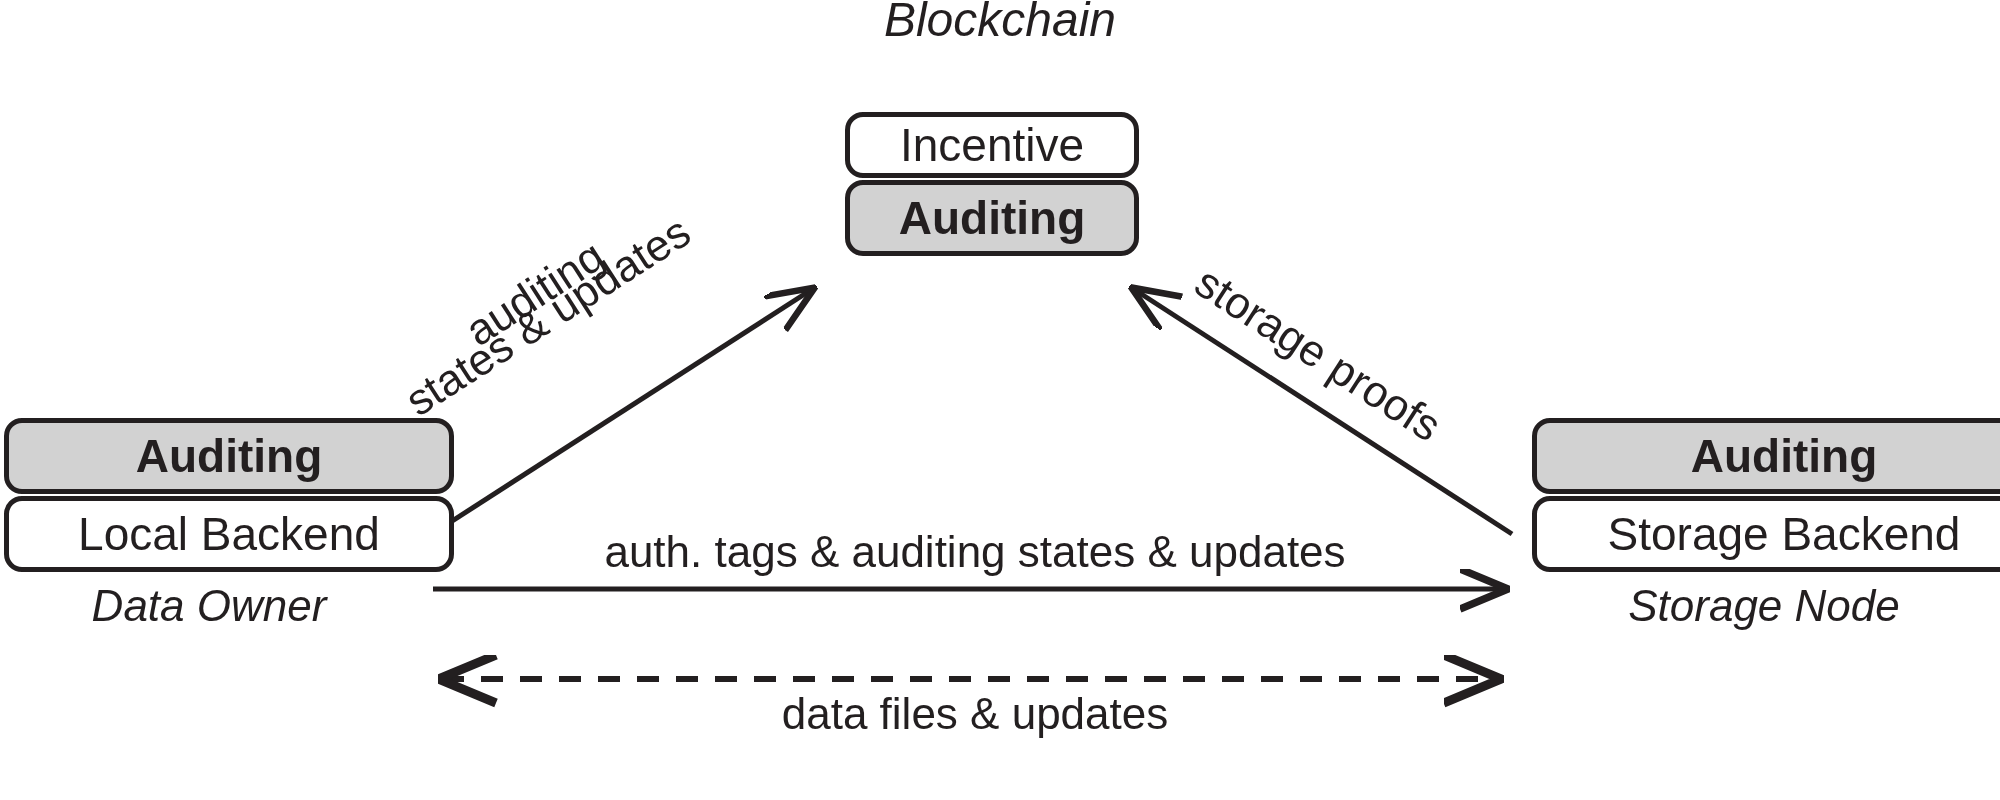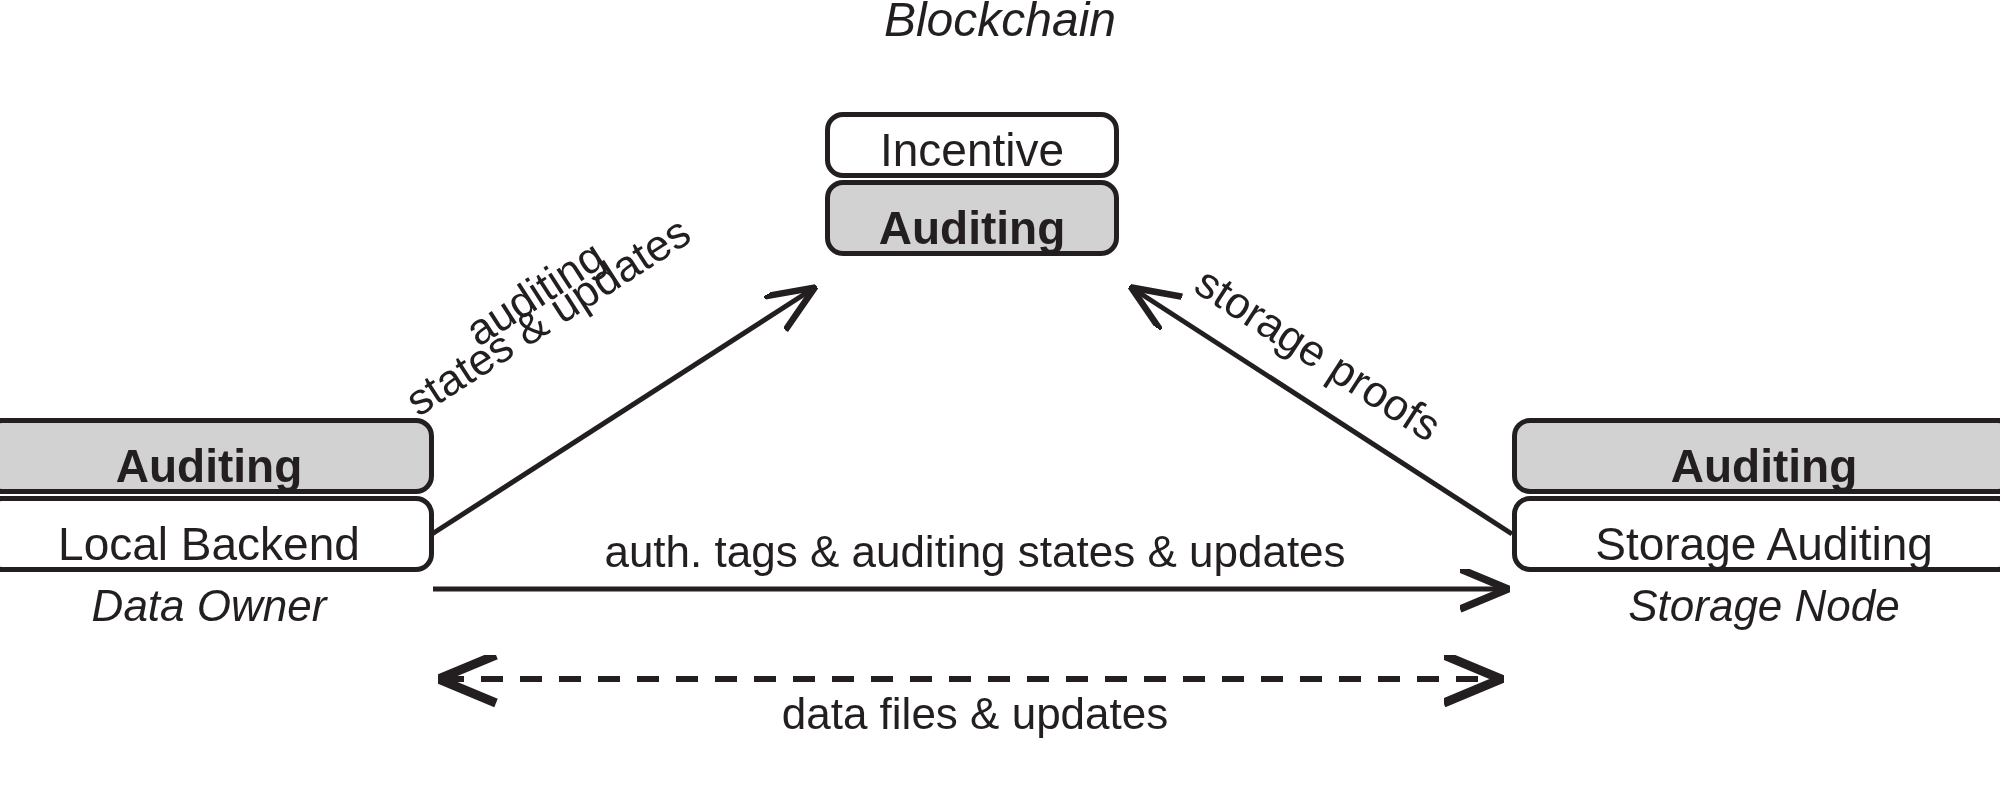--- a/index.html
+++ b/index.html
@@ -17,24 +17,25 @@
     overflow: hidden;
   }
 
   
   .node-box {
     position: absolute;
     box-sizing: border-box;
     border: 5px solid #231f20;
     border-radius: 18px;
     display: flex;
-    align-items: flex-end;
+    align-items: center;
     justify-content: center;
     background: #ffffff;
     white-space: nowrap;
+    margin-left: 20px;
   }
   .node-box.gray { background: #d2d2d2; }
   .node-box .box-label {
     font-size: 46px;
     line-height: 1;
     letter-spacing: 0px;
   }
   .node-box.gray .box-label { font-weight: bold; }
 
   
@@ -120,21 +121,21 @@
     <span class="box-label">Local Backend</span>
   </div>
 
   <div class="free-text role-text" style="left:-16px; top:582px; width:450px;">Data Owner</div>
 
   <div class="node-box gray" style="left:1512px; top:418px; width:504px; height:76px;">
     <span class="box-label">Auditing</span>
   </div>
 
   <div class="node-box" style="left:1512px; top:496px; width:504px; height:76px;">
-    <span class="box-label">Storage Auditing</span>
+    <span class="box-label">Storage Backend</span>
   </div>
 
   <div class="free-text role-text" style="left:1512px; top:582px; width:504px;">Storage Node</div>
 
   <div class="rot-text" style="left:470px; top:310px; transform: rotate(-32.8deg);">auditing</div>
   <div class="rot-text" style="left:410px; top:380px; transform: rotate(-32.8deg);">states &amp; updates</div>
 
   <div class="rot-text" style="left:1200px; top:253px; transform: rotate(32.8deg);">storage proofs</div>
 
   <div class="free-text edge-text" style="left:440px; top:528px; width:1070px; text-align:center;">auth. tags &amp; auditing states &amp; updates</div>

